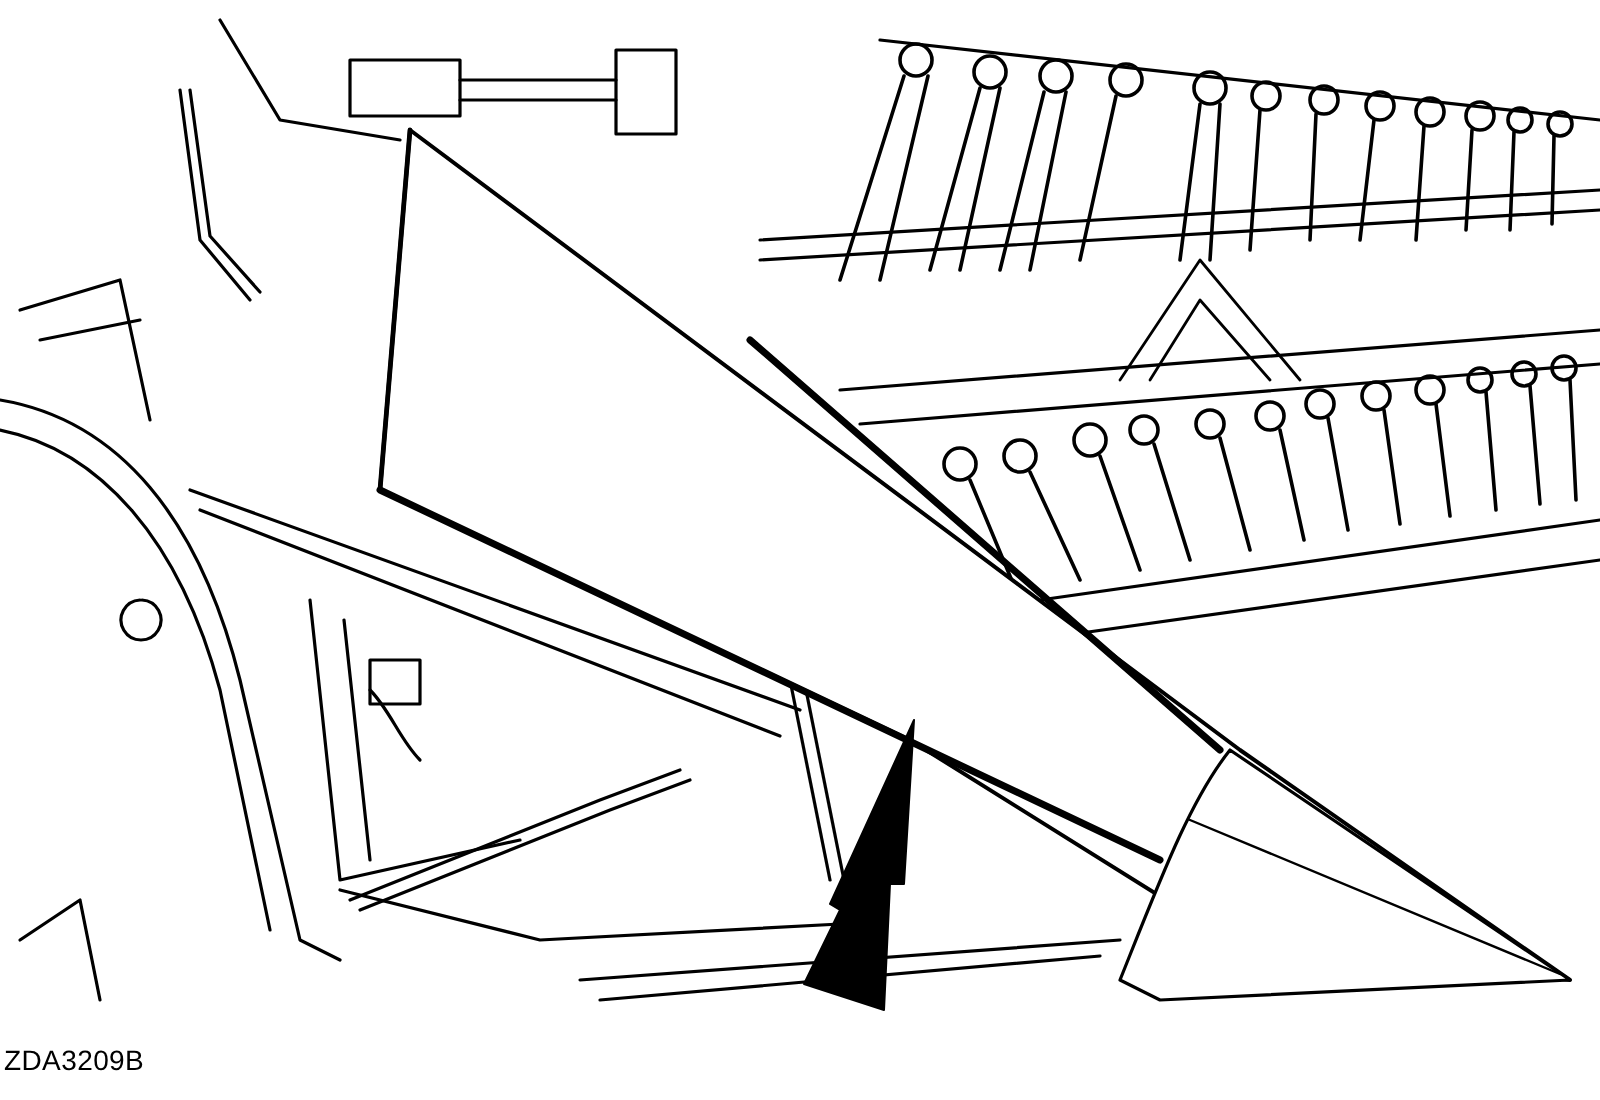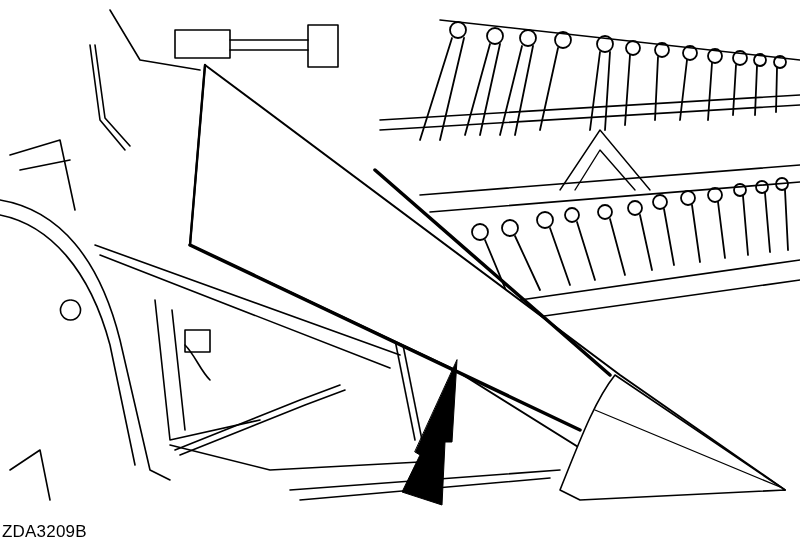--- a/index.html
+++ b/index.html
@@ -1,18 +1,18 @@
 <!DOCTYPE html>
 <html><head>
 <meta charset="utf-8">
 <style>
   html,body{margin:0;padding:0;background:#fff;}
   body{width:800px;height:550px;position:relative;overflow:hidden;font-family:"Liberation Sans",sans-serif;}
   svg{position:absolute;left:0;top:0;}
-  .lbl{position:absolute;left:2px;top:522px;font-size:17px;color:#000;letter-spacing:0.2px;}
+  .lbl{position:absolute;left:2px;top:522px;font-size:14px;color:#000;letter-spacing:0.2px;}
 </style>
 </head>
 <body>
 
 <svg width="800" height="550" viewBox="0 0 800 550" fill="none" stroke="#000" stroke-width="1.6" stroke-linejoin="round" stroke-linecap="round">
 
   <g>
     <path d="M440 20 L800 60"></path>
     <path d="M380 120 L800 95"></path>
     <path d="M380 130 L800 105"></path>

